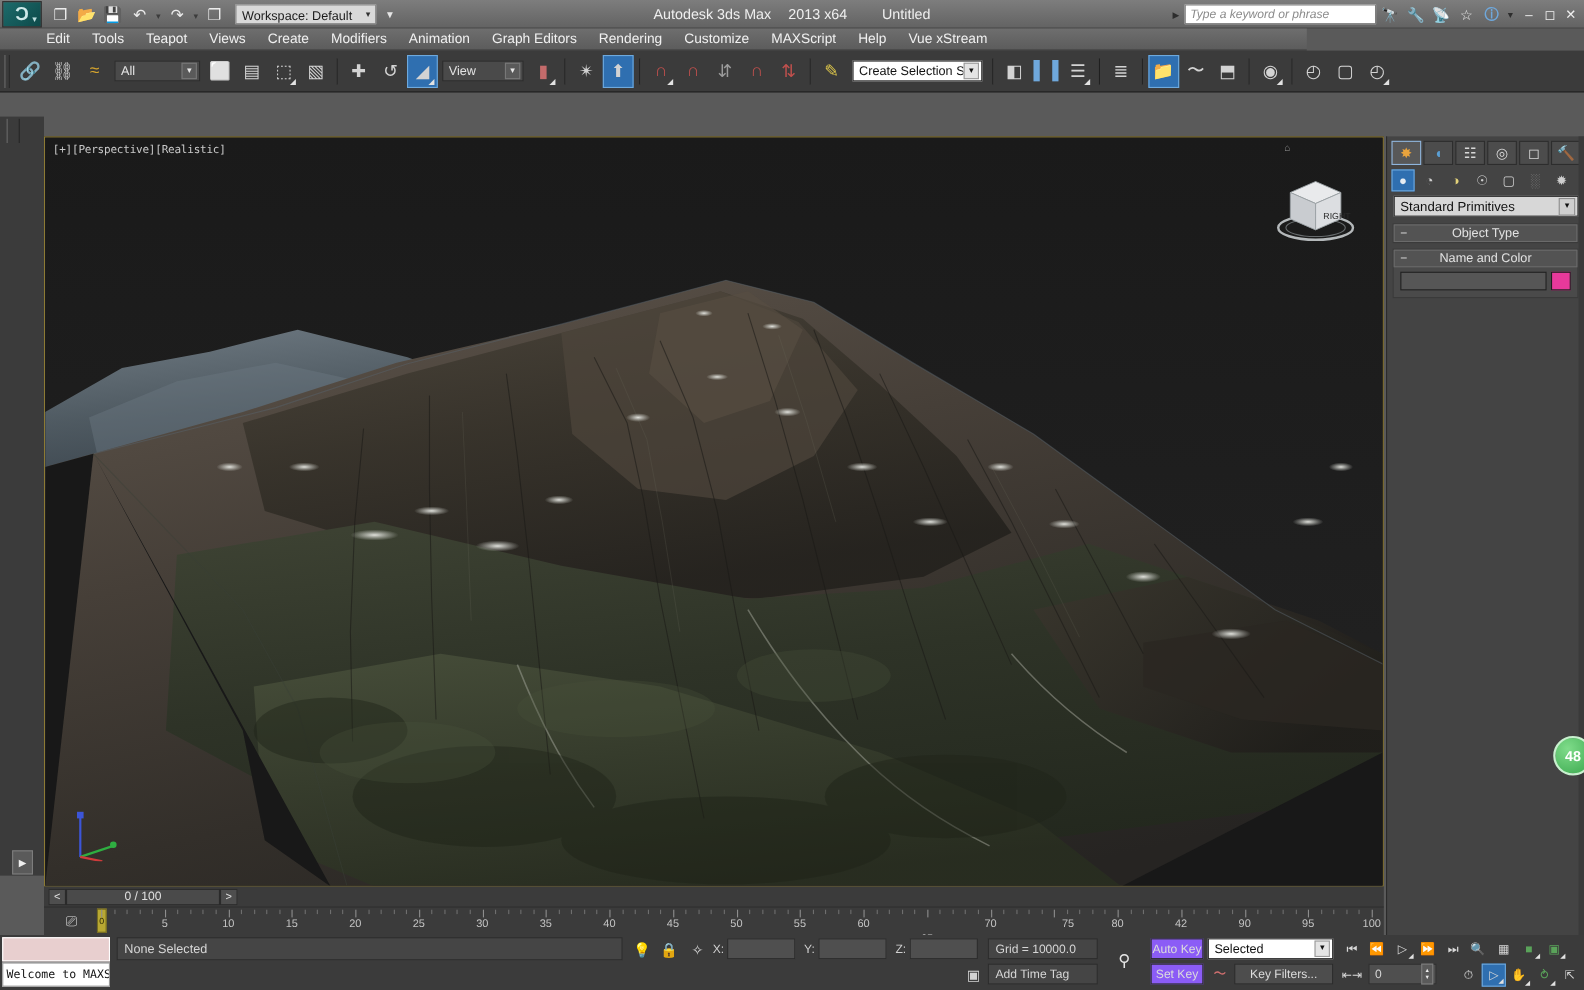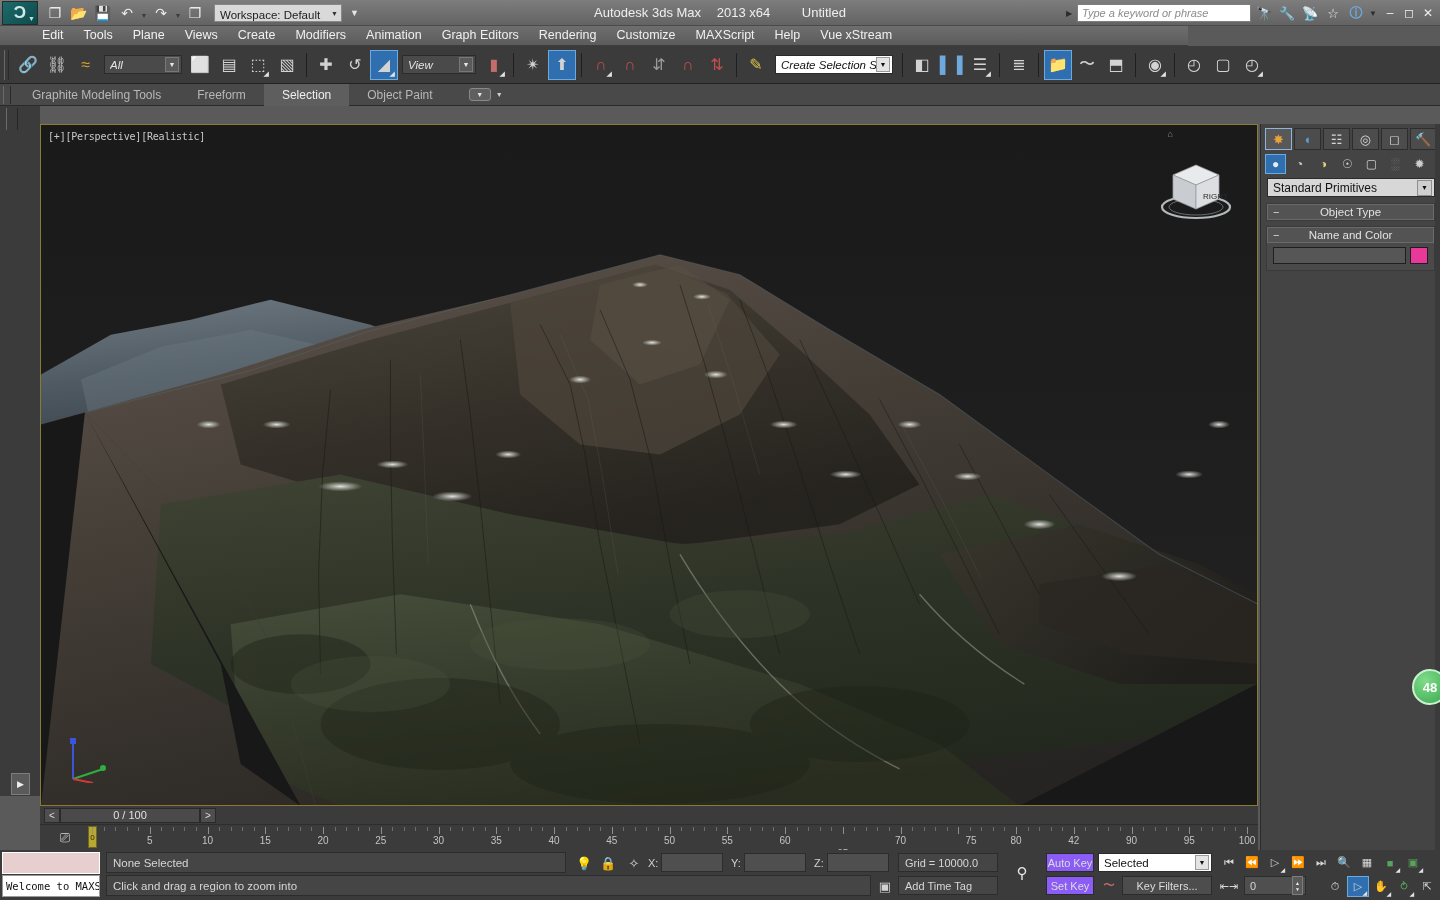--- a/index.html
+++ b/index.html
@@ -74,21 +74,21 @@
     width:28px; height:30px; display:flex; align-items:center; justify-content:center;
     font-size:16px; color:#d3d3d3; position:relative; border:1px solid transparent;
   }
   .tbtn.on{ background:#2f6fb0; border:1px solid #6ea9dd; }
   .tbtn .fo{ position:absolute; right:2px; bottom:1px; font-size:7px; color:#e2e2e2; }
   .sep{ width:1px; height:24px; background:#555; margin:0 4px; border-right:1px solid #1f1f1f;}
   .combo{
     height:19px; background:#4a4a4a; border:1px solid #2b2b2b; color:#e4e4e4;
     font-size:11.5px; display:flex; align-items:center; padding:0 2px 0 5px; position:relative;
   }
-  .combo .cv{ flex:1; overflow:hidden; white-space:nowrap;font-style:italic; }
+  .combo .cv{ flex:1; overflow:hidden; white-space:nowrap; }
   .combo .cb{ width:14px; height:15px; background:#5a5a5a; border:1px solid #787878;
     display:flex; align-items:center; justify-content:center; font-size:7px; color:#e8e8e8;}
   .combo.white{ background:#fff; color:#111; border:1px solid #2b2b2b;}
   .combo.white .cb{ background:#e4e4e4; color:#111; border:1px solid #9a9a9a;}
 
   
   .ribbon{
     position:absolute; left:0; top:84px; width:1440px; height:22px;
     background:#494949; border-bottom:1px solid #2a2a2a; display:flex; align-items:center;
   }
@@ -270,21 +270,21 @@
       <span class="tb-arrow">▼</span>
       <div class="wbtn">–</div>
       <div class="wbtn">◻</div>
       <div class="wbtn">✕</div>
     </div>
   </div>
 
   <div class="menubar">
     <div class="menuitem">Edit</div>
     <div class="menuitem">Tools</div>
-    <div class="menuitem">Plane</div>
+    <div class="menuitem">Teapot</div>
     <div class="menuitem">Views</div>
     <div class="menuitem">Create</div>
     <div class="menuitem">Modifiers</div>
     <div class="menuitem">Animation</div>
     <div class="menuitem">Graph Editors</div>
     <div class="menuitem">Rendering</div>
     <div class="menuitem">Customize</div>
     <div class="menuitem">MAXScript</div>
     <div class="menuitem">Help</div>
     <div class="menuitem">Vue xStream</div>
@@ -351,29 +351,20 @@
     <div class="tbtn">〜</div>
     <div class="tbtn">⬒</div>
     <div class="sep"></div>
     <div class="tbtn"><span class="fo">◢</span>◉</div>
     <div class="sep"></div>
     <div class="tbtn">◴</div>
     <div class="tbtn">▢</div>
     <div class="tbtn"><span class="fo">◢</span>◴</div>
   </div>
 
-  <div class="ribbon">
-    <div class="rib-grip"></div>
-    <div class="ribtab">Graphite Modeling Tools</div>
-    <div class="ribtab">Freeform</div>
-    <div class="ribtab active">Selection</div>
-    <div class="ribtab">Object Paint</div>
-    <div class="ribtool">▼</div>
-    <div class="ribcaret">▼</div>
-  </div>
 
   <div class="leftedge">
     <div class="le-grip"></div>
     <div class="le-play">▶</div>
   </div>
 
   <div class="vp-frame">
     <svg class="vp-canvas" viewBox="0 0 1218 682" preserveAspectRatio="none">
       <defs>
         <linearGradient id="skyg" x1="0" y1="0" x2="0" y2="1">
@@ -662,21 +653,20 @@
         <div class="tick maj" style="left: 1159px;"></div>
         <div class="tlab" style="left: 1159px;">100</div>
       </div>
   </div>
 
   <div class="statuswrap">
     <div class="listener"></div>
     <div class="maxs">Welcome to MAXScript.</div>
 
     <div class="statusline">None Selected</div>
-    <div class="prompt">Click and drag a region to zoom into</div>
 
     <div class="si" style="left:574px;top:3px">💡</div>
     <div class="si" style="left:598px;top:3px">🔒</div>
     <div class="si" style="left:624px;top:3px">✧</div>
 
     <div class="coordgrp">
       <span class="coordlab">X:</span>
       <div class="coordfld"></div>
       <span class="coordlab" style="margin-left:6px">Y:</span>
       <div class="coordfld"></div>

